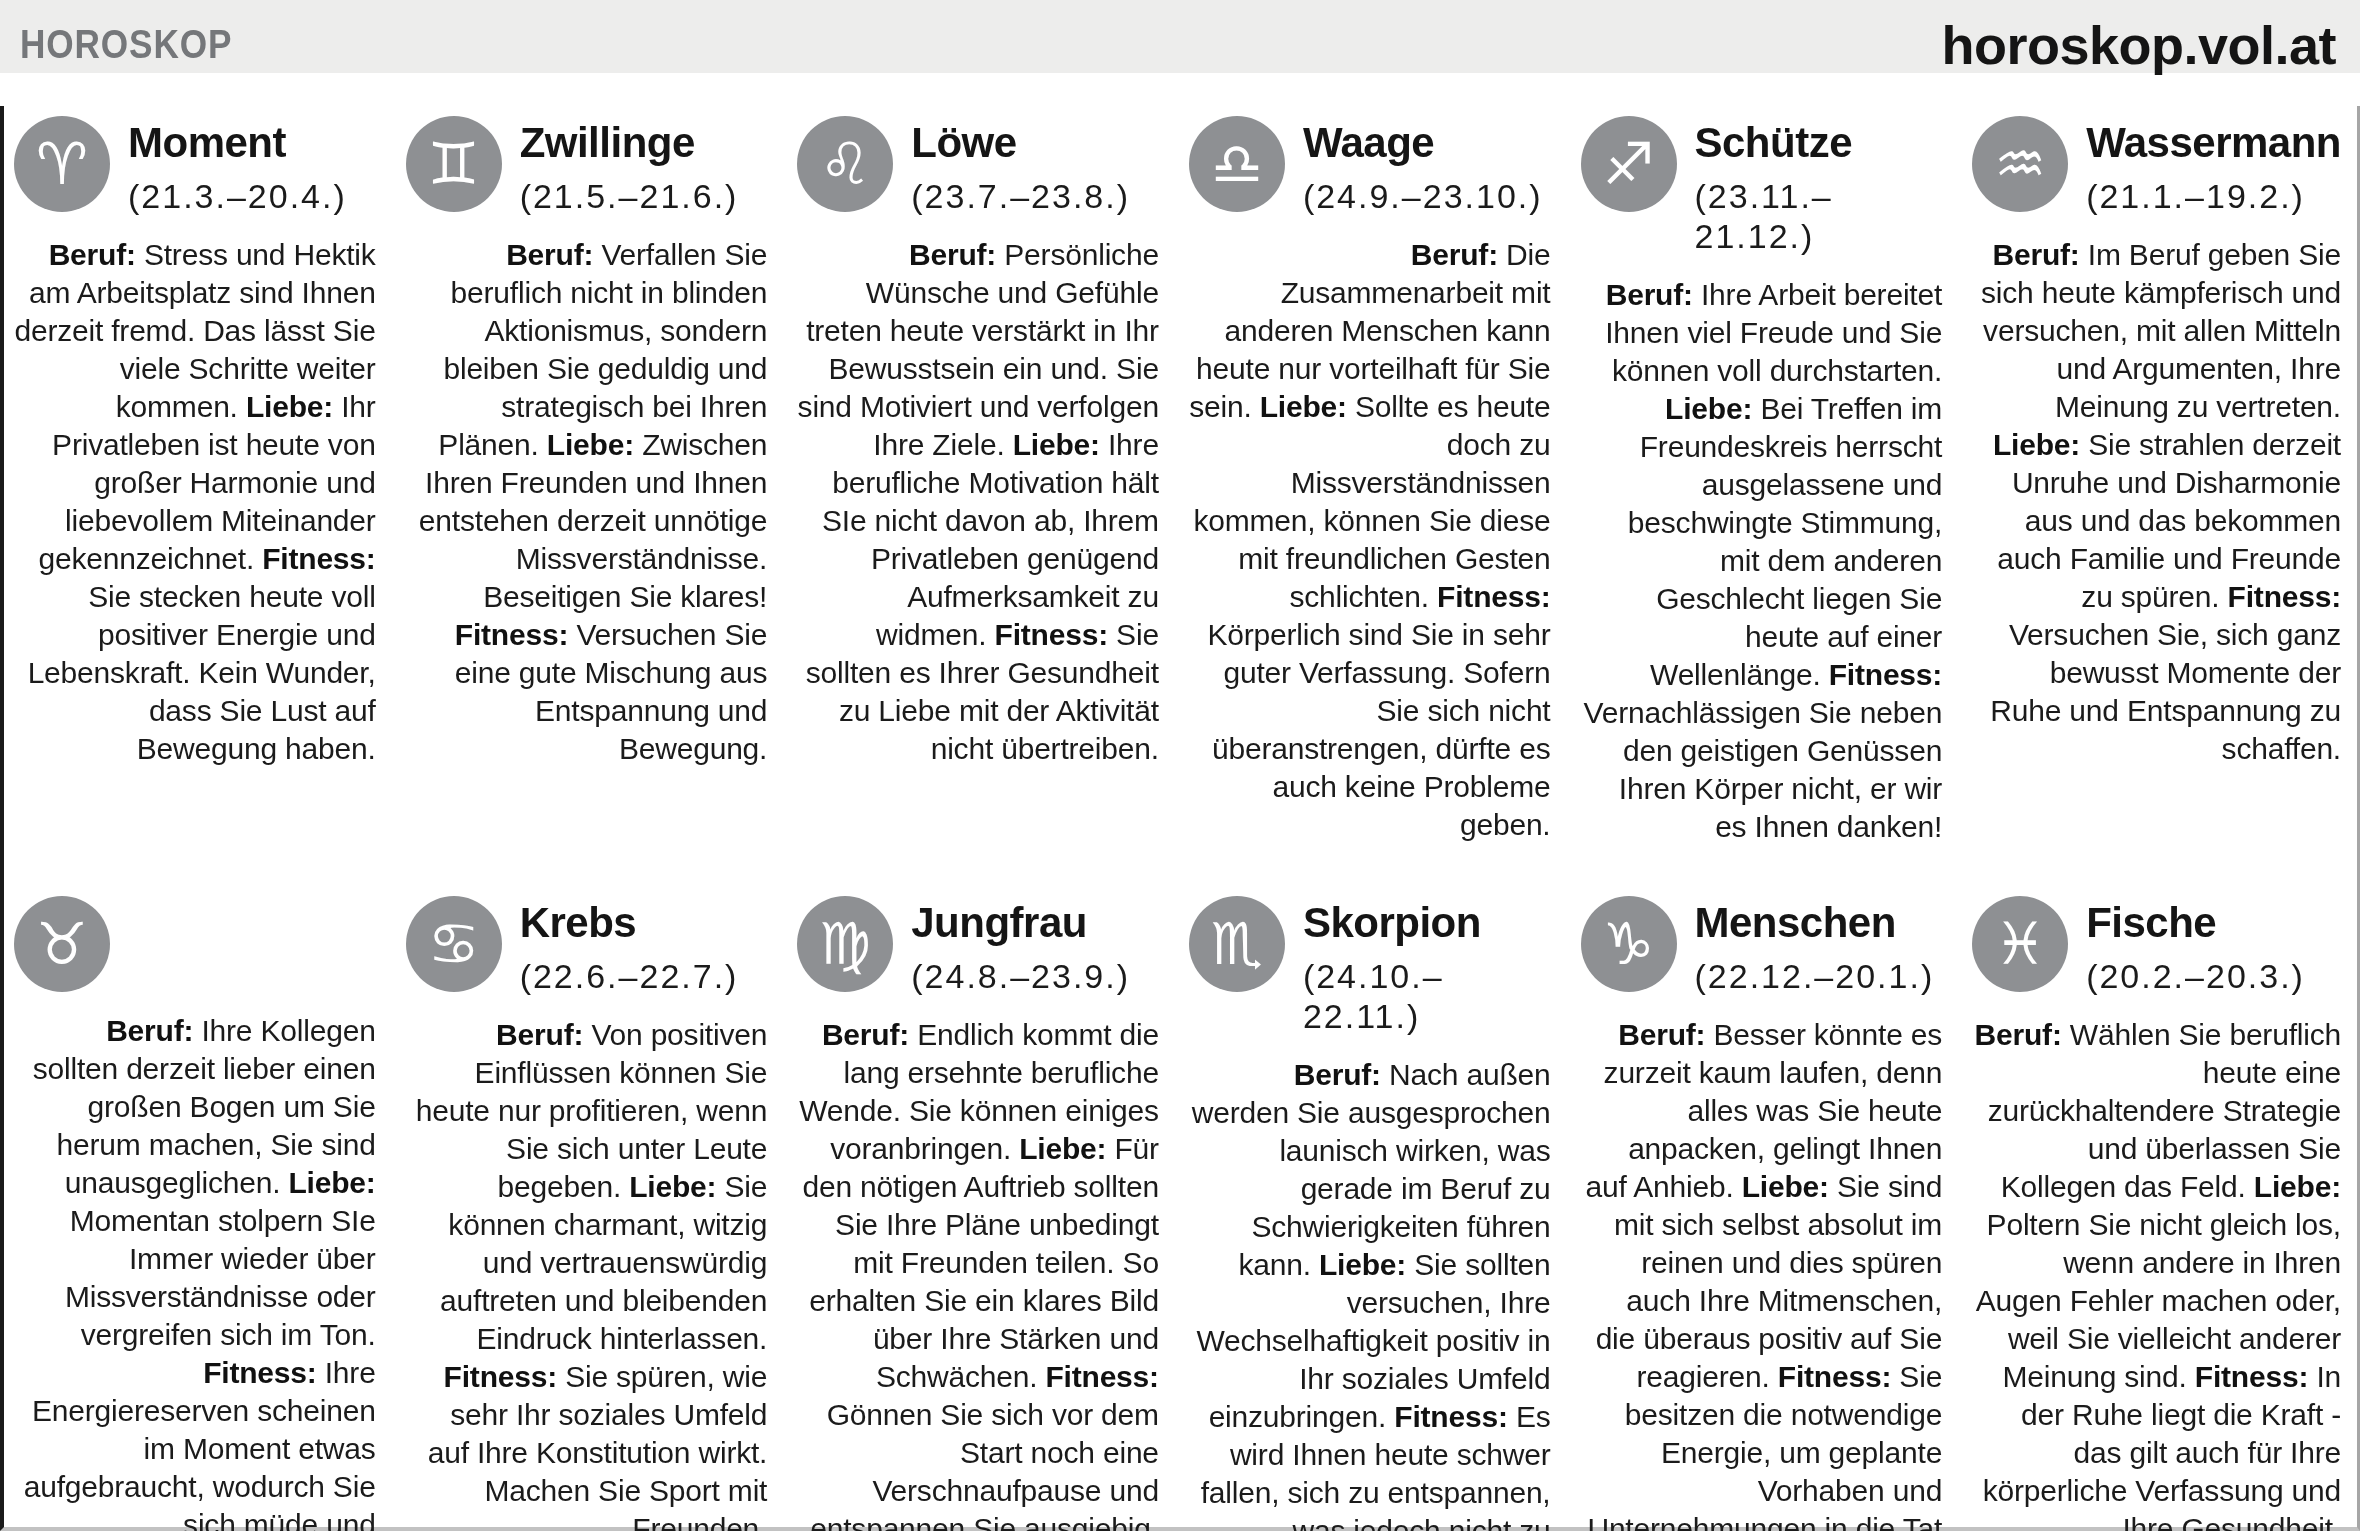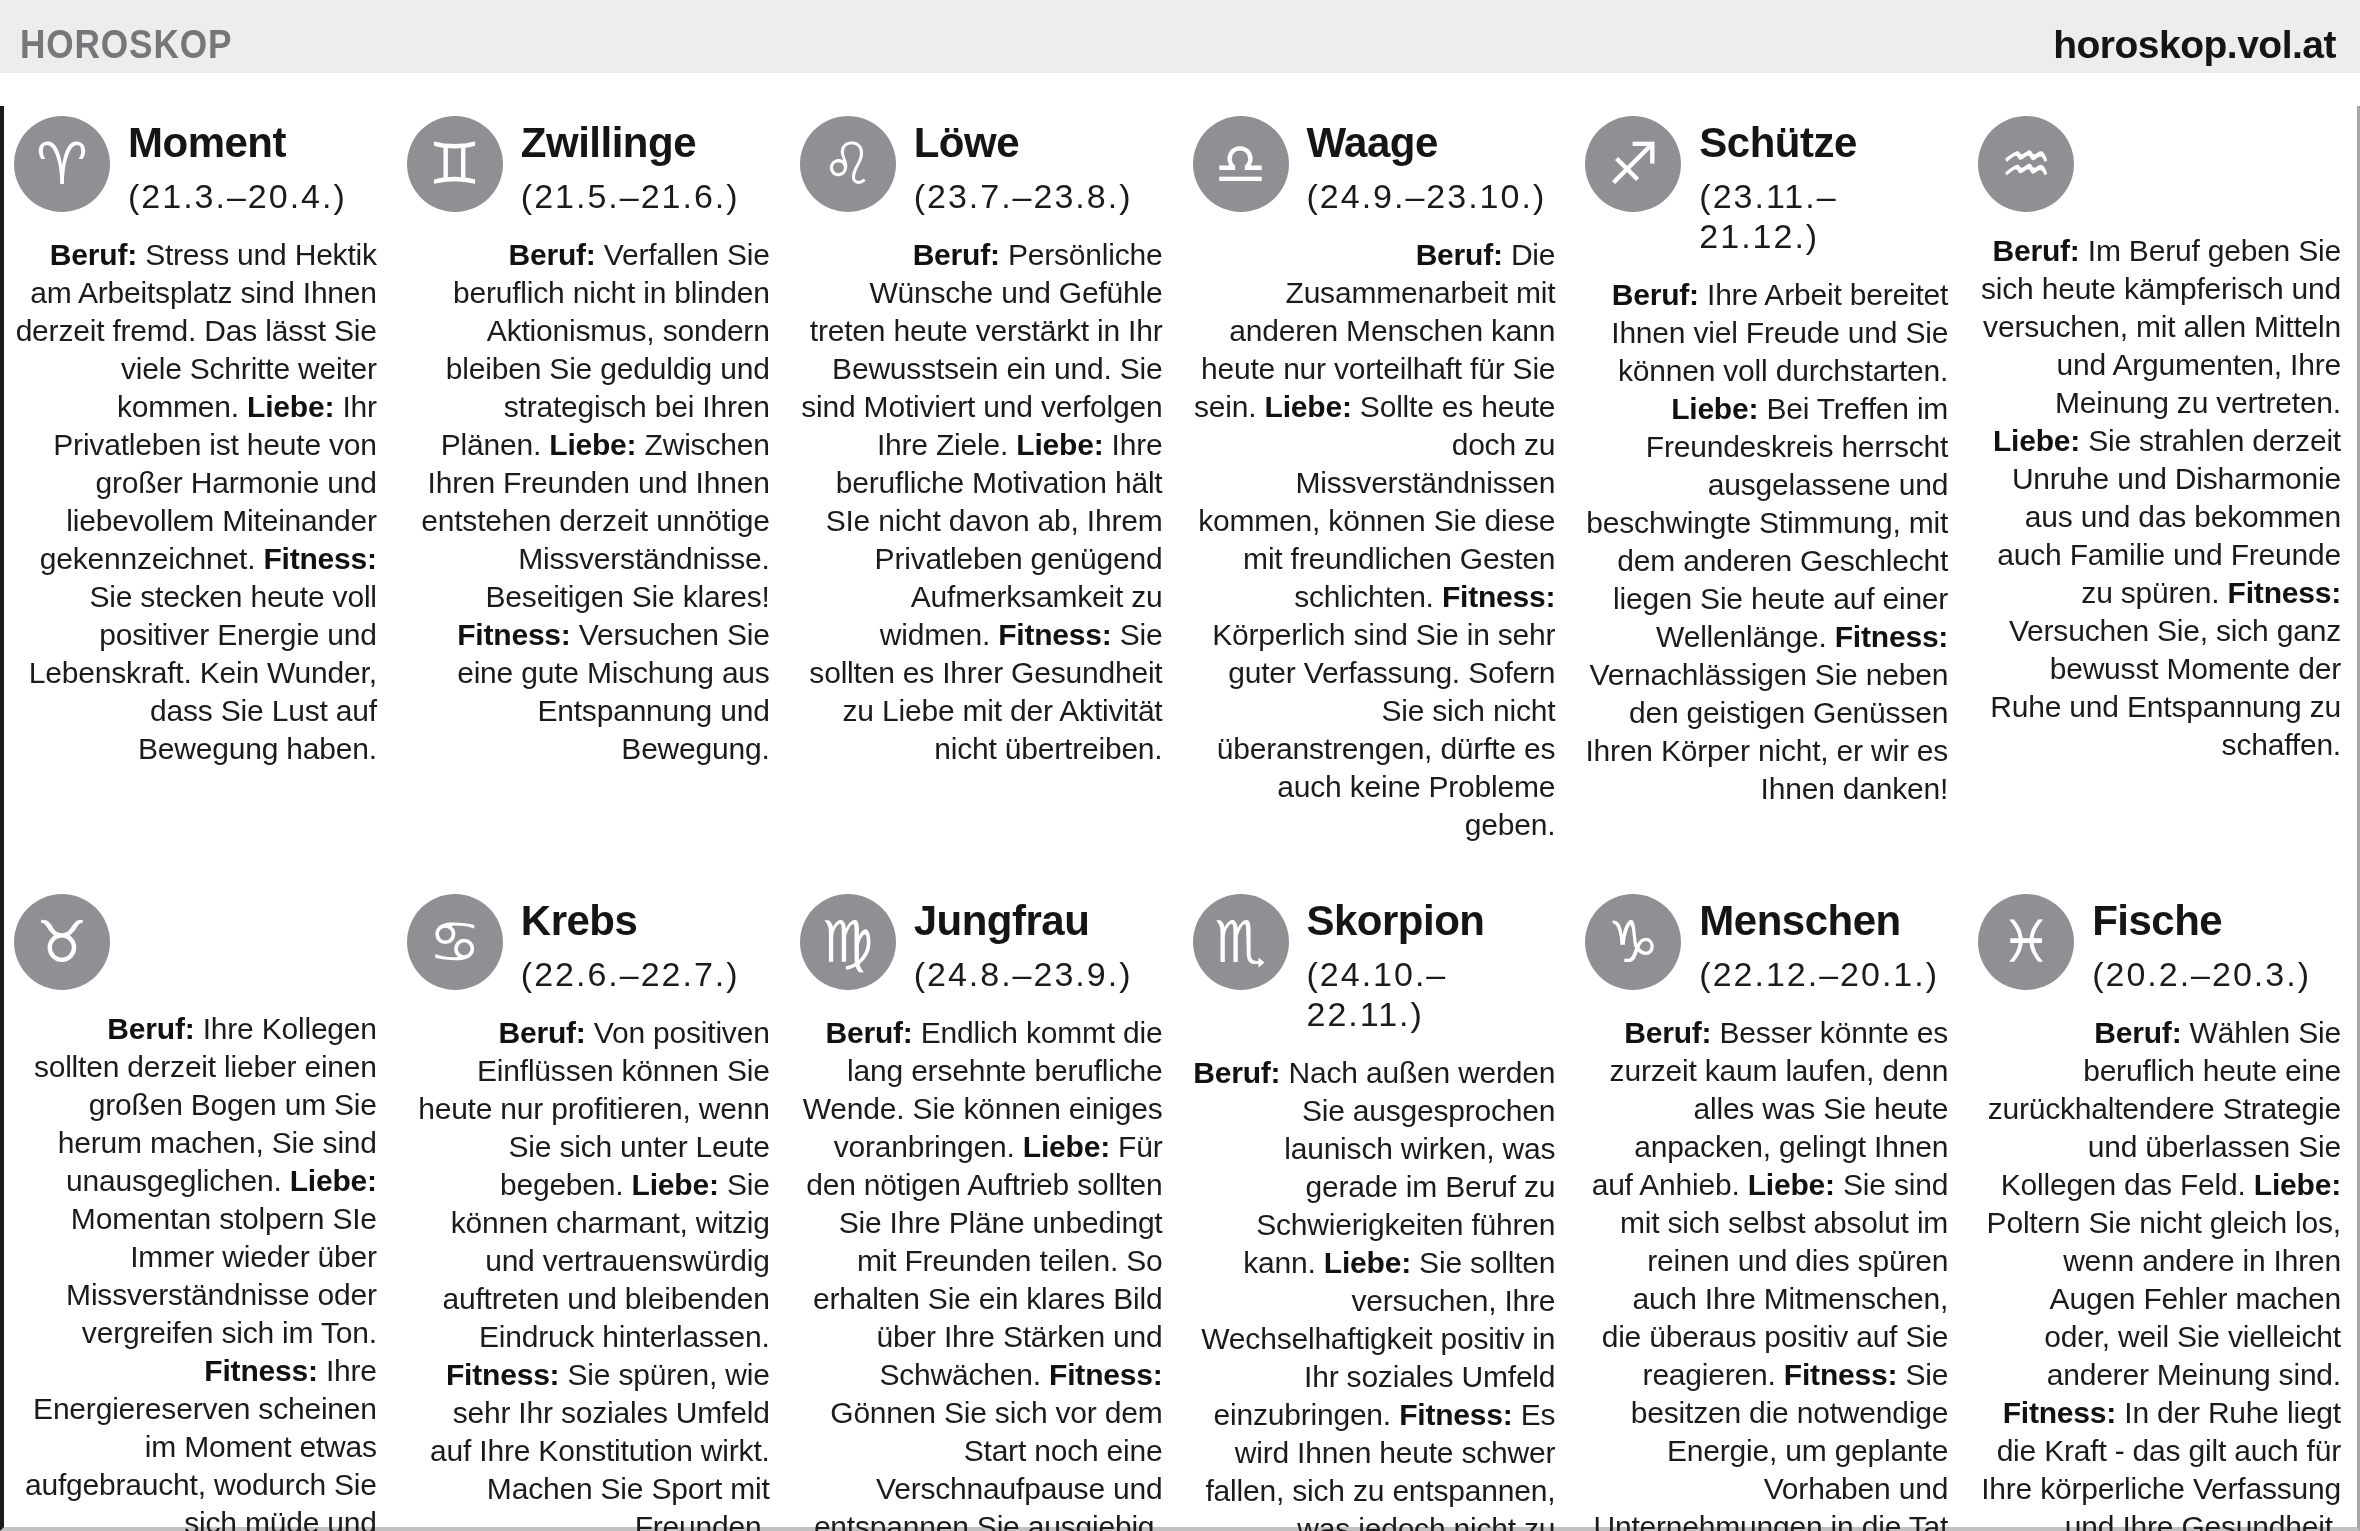--- a/index.html
+++ b/index.html
@@ -1,21 +1,21 @@
 <!DOCTYPE html>
 <html lang="de"><head>
 <meta charset="utf-8">
 <style>
   html,body{margin:0;padding:0;background:#fff;}
   body{width:2360px;height:1531px;overflow:hidden;font-family:"Liberation Sans","DejaVu Sans",sans-serif;color:#1b1b1b;}
   *{box-sizing:border-box;}
 
   .topbar{height:73px;background:#ededec;display:flex;align-items:center;justify-content:space-between;padding:16px 24px 0 20px;gap:15px;}
   .topbar-title{font-size:40px;font-weight:700;color:#75777a;letter-spacing:1px;transform:scaleX(.88);transform-origin:left center;}
-  .topbar-site{font-size:39px;font-weight:700;color:#151515;letter-spacing:-.5px;}
+  .topbar-site{font-size:54px;font-weight:700;color:#151515;letter-spacing:-.5px;}
 
   .clip{margin-top:33px;height:1425px;border-left:4px solid #1a1a1a;border-right:3px solid #a6a6a6;border-bottom:4px solid #c2c2c2;padding:10px 16px 20px 10px;}
   .grid{display:grid;grid-template-columns:repeat(6,1fr);column-gap:30px;row-gap:50px;}
 
   .sign-head{display:flex;align-items:flex-start;gap:18px;margin-bottom:20px;}
   .icon{flex:0 0 96px;width:96px;height:96px;border-radius:50%;background:#8e9093;color:#fff;display:flex;align-items:center;justify-content:center;font-size:58px;line-height:1;}
   .titles{padding-top:4px;}
   .sign-name{margin:0;font-size:42px;line-height:46px;font-weight:700;color:#151515;letter-spacing:-.5px;}
   .sign-dates{font-size:34px;line-height:40px;letter-spacing:2px;color:#1b1b1b;margin-top:10px;}
 
@@ -116,20 +116,24 @@
         <b>Liebe:</b> <span>Bei Treffen im Freundeskreis herrscht ausgelassene und beschwingte Stimmung, mit dem anderen Geschlecht liegen Sie heute auf einer Wellenlänge.</span>
         <b>Fitness:</b> <span>Vernachlässigen Sie neben den geistigen Genüssen Ihren Körper nicht, er wir es Ihnen danken!</span>
       </p>
     </article>
 
     <article class="sign">
       <div class="sign-head">
         <div class="icon">
             <span>♒</span>
           </div>
+        <div class="titles">
+          <h2 class="sign-name">Wassermann</h2>
+          <div class="sign-dates">(21.1.–19.2.)</div>
+        </div>
       </div>
       <p class="sign-text">
         <b>Beruf:</b> <span>Im Beruf geben Sie sich heute kämpferisch und versuchen, mit allen Mitteln und Argumenten, Ihre Meinung zu vertreten.</span>
         <b>Liebe:</b> <span>Sie strahlen derzeit Unruhe und Disharmonie aus und das bekommen auch Familie und Freunde zu spüren.</span>
         <b>Fitness:</b> <span>Versuchen Sie, sich ganz bewusst Momente der Ruhe und Entspannung zu schaffen.</span>
       </p>
     </article>
 
     <article class="sign">
       <div class="sign-head">

